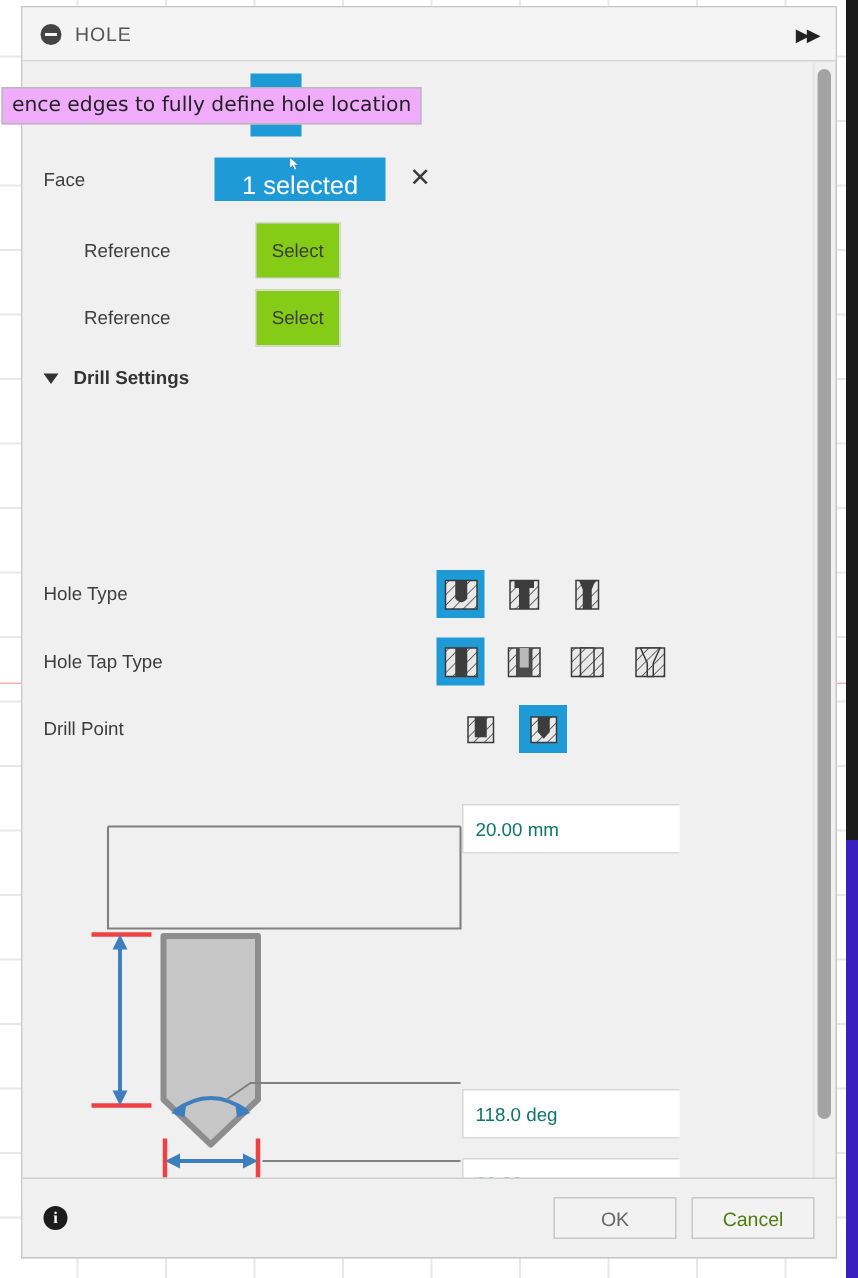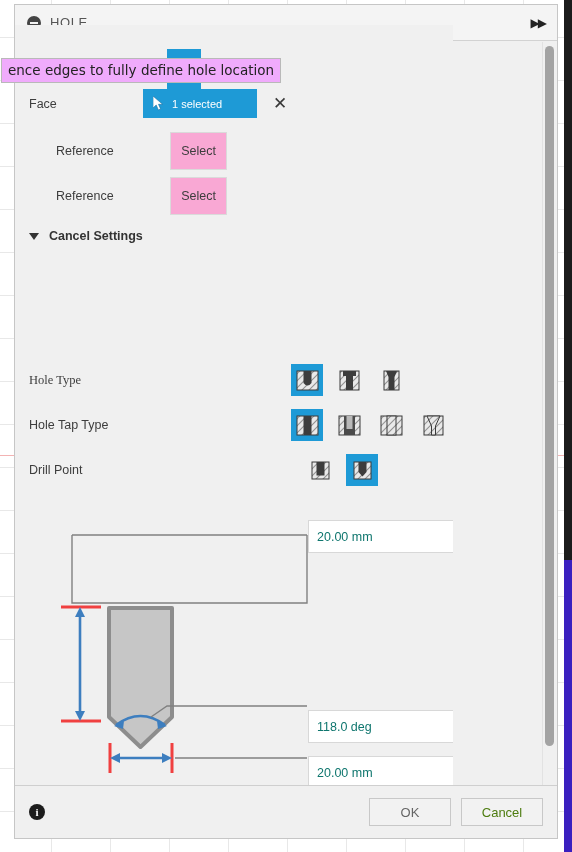--- a/index.html
+++ b/index.html
@@ -45,48 +45,48 @@
   }
   #collapse-icon:after{
     content:"";position:absolute;left:3px;top:6px;width:8px;height:2px;background:#f4f4f4;
   }
   #title-text{font-size:13px;color:#555;letter-spacing:.6px;}
   #title-spacer{flex:1;}
   #expand-icon{font-size:12px;color:#222;letter-spacing:-2px;}
 
   
   #panel-body{
-    position:absolute;left:0;top:20px;width:438px;height:760px;
+    position:absolute;left:0;top:36px;width:438px;height:760px;
     background:#f0f0f0;overflow:hidden;
   }
 
   .row{position:absolute;display:flex;align-items:center;}
   .lbl{font-size:12.5px;color:#3d3d3d;}
 
   
   #row-face{left:14px;top:64px;}
   #face-label{width:114px;}
   #face-chip{
-    background:#1e9ad6;color:#fff;font-size:11px;
+    background:#1e9ad6;color:#fff;font-size:17px;
     height:29px;min-width:114px;display:flex;align-items:center;
-    padding:0 10px;box-sizing:border-box;
+    padding:0 10px;box-sizing:border-box;flex-direction:column;
   }
   #cursor-icon{margin-right:8px;display:block;}
   #face-clear{
     margin-left:16px;font-size:17px;color:#3a3a3a;line-height:1;
     cursor:pointer;font-family:"DejaVu Sans",sans-serif;
   }
 
   
   .ref-row{left:14px;margin-left:27px;}
   #row-ref1{top:107px;}
   #row-ref2{top:152px;}
   .ref-label{width:114px;}
   .select-btn{
-    background:#f9a8d4;border:1px solid #dadada;
+    background:#84cc16;border:1px solid #dadada;
     height:38px;width:57px;display:flex;align-items:center;justify-content:center;
     font-size:12.5px;color:#3d3d3d;box-sizing:border-box;cursor:pointer;
   }
 
   
   #shape-settings{left:14px;top:204px;}
   #ss-caret{
     width:0;height:0;border-left:5px solid transparent;border-right:5px solid transparent;
     border-top:7px solid #333;margin-right:10px;
   }
@@ -97,21 +97,21 @@
   #extents-label{width:262px;}
   #extents-field{
     background:#fff;border:1px solid #dcdcdc;height:32px;width:160px;
     display:flex;align-items:center;padding:0 7px;box-sizing:border-box;cursor:pointer;
   }
   #extents-text{font-size:12.5px;color:#3d3d3d;margin-left:7px;}
   #extents-flip{margin-left:19px;cursor:pointer;}
 
   
   .pick-row{left:14px;}
-  #row-hole-type{top:339px;font-family:Liberation Serif, serif;}
+  #row-hole-type{top:339px;}
   #row-tap-type{top:384px;}
   #row-drill-point{top:429px;}
   .pick-label{width:262px;}
   .pick-opts{display:flex;align-items:center;}
   .opt{
     width:32px;height:32px;display:flex;align-items:center;justify-content:center;
     margin-right:10px;box-sizing:border-box;cursor:pointer;background:transparent;
   }
   .opt.sel{background:#1e9ad6;}
   #row-drill-point .pick-opts{margin-left:13px;}
@@ -205,21 +205,21 @@
       <div class="select-btn">Select</div>
     </div>
 
     <div class="row ref-row" id="row-ref2">
       <div class="lbl ref-label">Reference</div>
       <div class="select-btn">Select</div>
     </div>
 
     <div class="row" id="shape-settings">
       <div id="ss-caret"></div>
-      <div id="ss-title">Cancel Settings</div>
+      <div id="ss-title">Drill Settings</div>
     </div>
 
 
     <div class="row pick-row" id="row-hole-type">
       <div class="lbl pick-label">Hole Type</div>
       <div class="pick-opts">
         <div class="opt sel">
           <svg width="25" height="25" viewBox="0 0 25 25">
             <defs>
               <pattern id="h1" width="5" height="5" patternUnits="userSpaceOnUse" patternTransform="rotate(45)">

